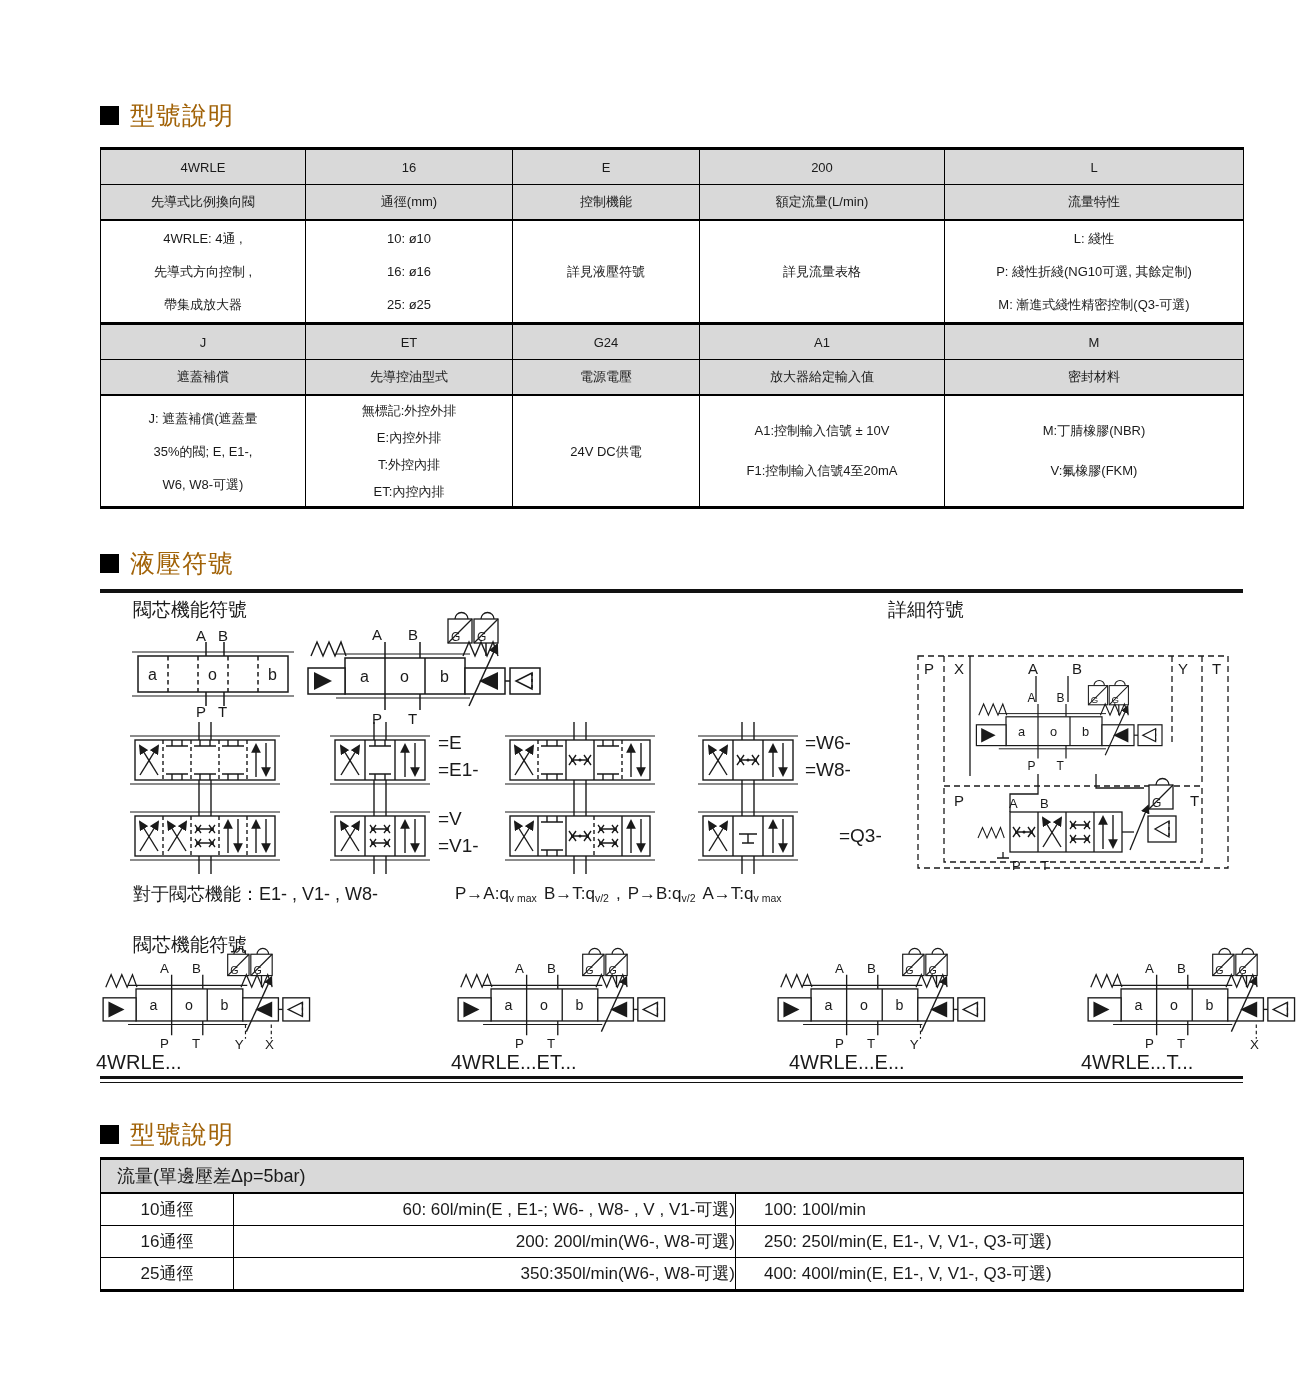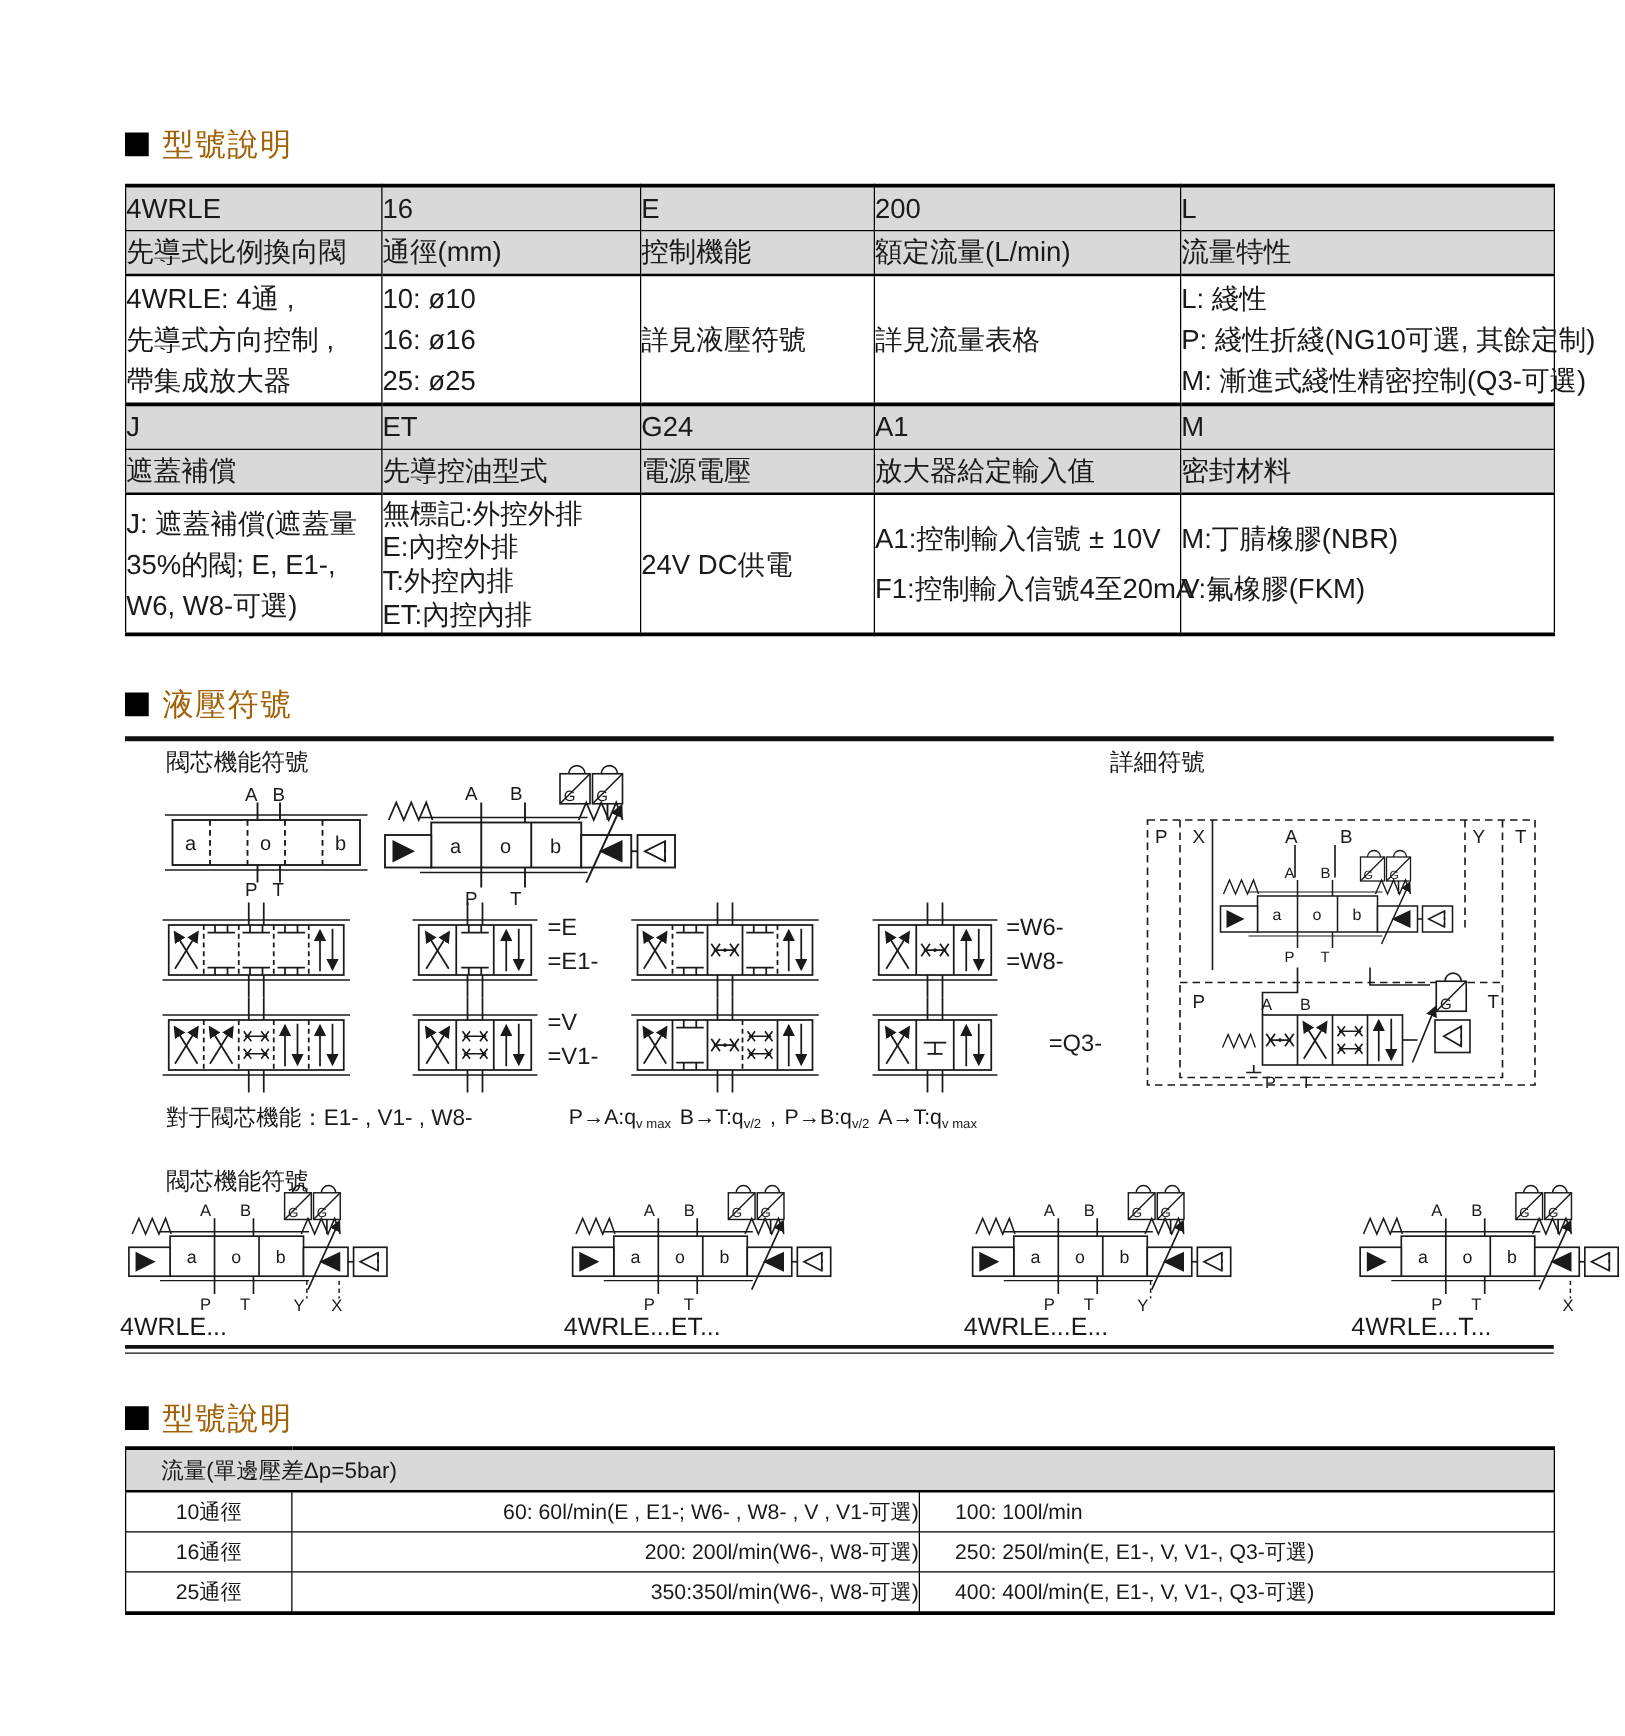--- a/index.html
+++ b/index.html
@@ -4,21 +4,21 @@
 <style>
   html,body{margin:0;padding:0}
   body{width:1300px;height:1389px;background:#fff;position:relative;
        font-family:"Liberation Sans","DejaVu Sans",sans-serif;color:#1a1a1a;}
   .sec-title{position:absolute;display:flex;align-items:center;gap:11px;
              font-size:25px;letter-spacing:1px;color:#a16207;font-weight:500}
   .sq{width:19px;height:19px;background:#000;flex:0 0 auto}
   table{border-collapse:collapse;table-layout:fixed}
   #t1{position:absolute;left:100px;top:147px;width:1143px;
       border-top:3px solid #000;border-bottom:3px solid #000}
-  #t1 td{border:1.6px solid #000;text-align:left;font-size:22px;padding:0;vertical-align:middle}
+  #t1 td{border:1.6px solid #000;text-align:center;font-size:13px;padding:0;vertical-align:middle}
   tr.gray td{background:#d9d9d9}
   #t1 tr.code td{height:34px}
   #t1 tr.lab td{height:34px;border-bottom:2.5px solid #000}
   #t1 tr.d1 td{height:101px;border-bottom:3px solid #000}
   #t1 tr.d2 td{height:110px}
   .ln{line-height:33px;white-space:nowrap}
   td.al{text-align:left}
   td.ar{text-align:right}
   td.pl14{padding-left:14px}
   td.pl12{padding-left:12px}
@@ -32,21 +32,21 @@
   .sym-label{position:absolute;font-size:19px;line-height:27px;white-space:nowrap}
   .dlabel{position:absolute;font-size:19px;white-space:nowrap}
   .vname{position:absolute;width:218px;text-align:left;font-size:20px;white-space:nowrap}
   .note-cn{position:absolute;font-size:18px;white-space:nowrap}
   .note-f{position:absolute;font-size:17px;white-space:nowrap;display:flex;align-items:baseline}
   .note-f .sb{font-size:10.5px;position:relative;top:3px;margin-right:7px}
   svg text{fill:#1a1a1a;stroke:none;font-family:"Liberation Sans","DejaVu Sans",sans-serif}
   #t2{position:absolute;left:100px;top:1157px;width:1143px;
       border-top:3px solid #000;border-bottom:3px solid #000}
   #t2 td{border:1.6px solid #000;font-size:17px;height:31px;padding:0;vertical-align:middle}
-  #t2 tr.hdr td{background:#d9d9d9;height:32px;font-size:18px;text-align:left;padding-left:28px;
+  #t2 tr.hdr td{background:#d9d9d9;height:32px;font-size:18px;text-align:left;padding-left:16px;
                 border-bottom:2.5px solid #000}
   #t2 td.c0{text-align:center}
   #t2 td.c1{text-align:right;padding-left:42px}
   #t2 td.c2{text-align:left;padding-left:28px}
 </style>
 </head>
 <body>
 
 <svg width="0" height="0" style="position:absolute">
   <defs>
@@ -461,21 +461,21 @@
 <svg class="sym" style="left:1081px;top:948px" width="218" height="105" viewBox="0 0 245 118">
   <use href="#sym-pilot"></use>
   <g stroke="#1a1a1a" stroke-width="1.3" fill="none">
     <line x1="197" y1="86" x2="197" y2="102" stroke-dasharray="4 3"></line>
   </g>
   <text x="190" y="113" font-size="15">X</text>
 </svg>
 
 <div class="vname" style="left:96px;top:1051px">4WRLE...</div>
 <div class="vname" style="left:451px;top:1051px">4WRLE...ET...</div>
-<div class="vname" style="left:771px;top:1051px">4WRLE...E...</div>
+<div class="vname" style="left:789px;top:1051px">4WRLE...E...</div>
 <div class="vname" style="left:1081px;top:1051px">4WRLE...T...</div>
 
 <div class="rule2"></div>
 
 <div class="sec-title" style="left:100px;top:1118px">
   <span class="sq"></span>
   <span>型號說明</span>
 </div>
 
 <table id="t2">

